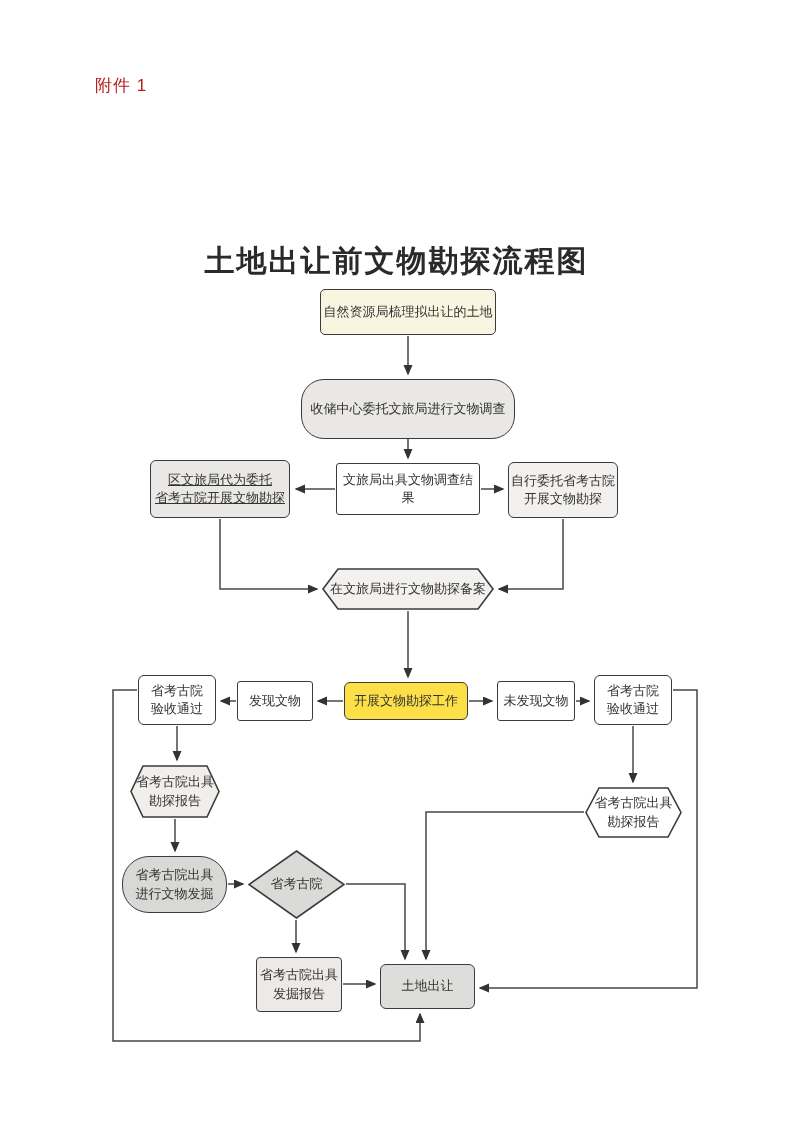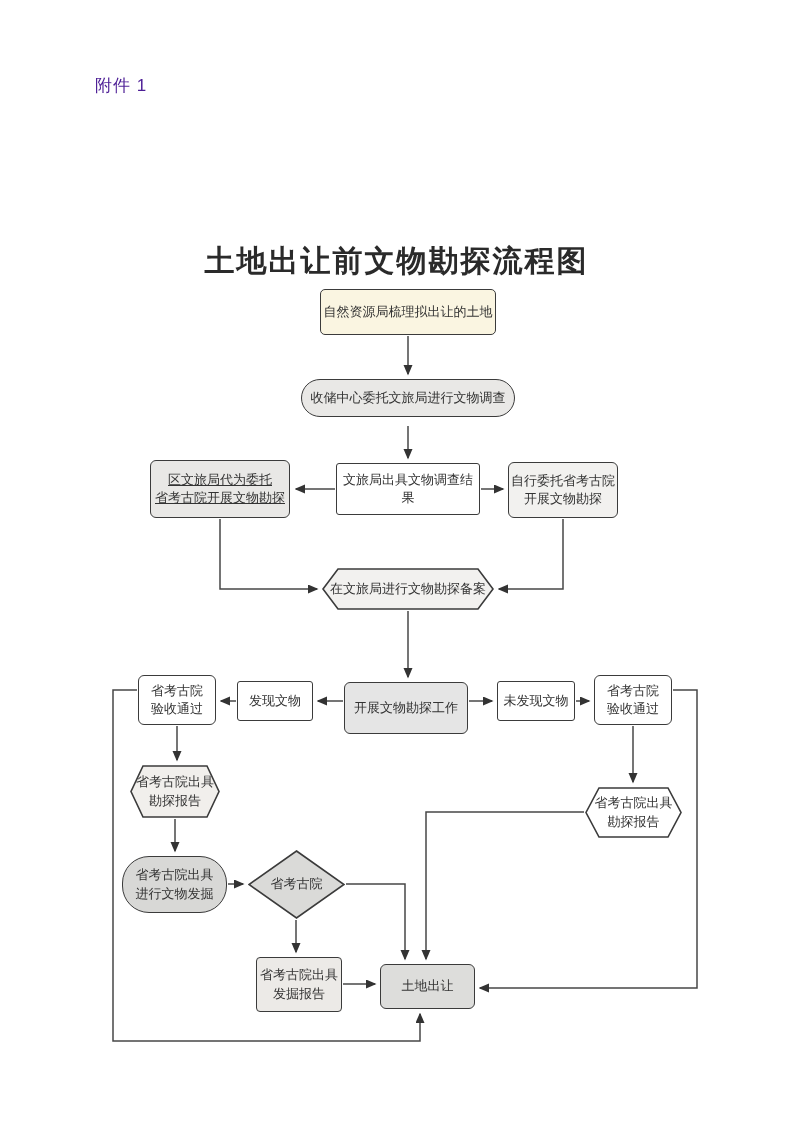--- a/index.html
+++ b/index.html
@@ -6,21 +6,21 @@
   #page{
     position:relative;
     width:793px;height:1122px;
     background:#ffffff;
     font-family:"Liberation Sans","DejaVu Sans",sans-serif;
     color:#2f2f2f;
     overflow:hidden;
   }
   #attachment{
     position:absolute;left:95px;top:74px;
-    font-size:17px;color:#4c1d95;letter-spacing:1px;
+    font-size:17px;color:#b91c1c;letter-spacing:1px;
   }
   #doc-title{
     position:absolute;left:0;right:0;top:213px;
     text-align:center;
     font-family:"Liberation Serif","DejaVu Serif",serif;
     font-weight:bold;font-size:30px;color:#2a2a2a;letter-spacing:2px;margin-top:28px;
   }
   .node{
     position:absolute;
     display:flex;align-items:center;justify-content:center;
@@ -72,21 +72,21 @@
       <path d="M584,812 L426,812 L426,959" marker-end="url(#arw)"></path>
       <path d="M673,690 L697,690 L697,988 L480,988" marker-end="url(#arw)"></path>
       <path d="M137,690 L113,690 L113,1041 L420,1041 L420,1014" marker-end="url(#arw)"></path>
     </g>
   </svg>
 
   <div class="node rect" style="left:320px;top:289px;width:176px;height:46px;background:#faf5e1;border-radius:5px;">
     <span>自然资源局梳理拟出让的土地</span>
   </div>
 
-  <div class="node rect" style="left:301px;top:379px;width:214px;height:38px;background:#e9e8e6;border-radius:23px;">
+  <div class="node rect" style="left:301px;top:379px;width:214px;height:60px;background:#e9e8e6;border-radius:23px;">
     <span>收储中心委托文旅局进行文物调查</span>
   </div>
 
   <div class="node rect" style="left:336px;top:463px;width:144px;height:52px;background:#ffffff;border-radius:3px;">
     <span>文旅局出具文物调查结果</span>
   </div>
 
   <div class="node rect" style="left:150px;top:460px;width:140px;height:58px;background:#e9e8e6;border-radius:6px;text-decoration:underline;">
     <span>区文旅局代为委托
 省考古院开展文物勘探</span>
@@ -97,21 +97,21 @@
 开展文物勘探</span>
   </div>
 
   <div class="node shape-node" style="left:322px;top:568px;width:172px;height:42px;">
     <svg viewBox="0 0 172 42" preserveAspectRatio="none">
       <polygon points="16,1 156,1 171,21 156,41 16,41 1,21" fill="#f2f1ef" stroke="#3b3b3b" stroke-width="1.6"></polygon>
     </svg>
     <span class="lbl">在文旅局进行文物勘探备案</span>
   </div>
 
-  <div class="node rect" style="left:344px;top:682px;width:124px;height:52px;background:#e5e5e5;border-radius:6px;">
+  <div class="node rect" style="left:344px;top:682px;width:124px;height:38px;background:#fde047;border-radius:6px;">
     <span>开展文物勘探工作</span>
   </div>
 
   <div class="node rect" style="left:237px;top:681px;width:76px;height:40px;background:#ffffff;border-radius:3px;">
     <span>发现文物</span>
   </div>
 
   <div class="node rect" style="left:138px;top:675px;width:78px;height:50px;background:#ffffff;border-radius:6px;">
     <span>省考古院
 验收通过</span>

